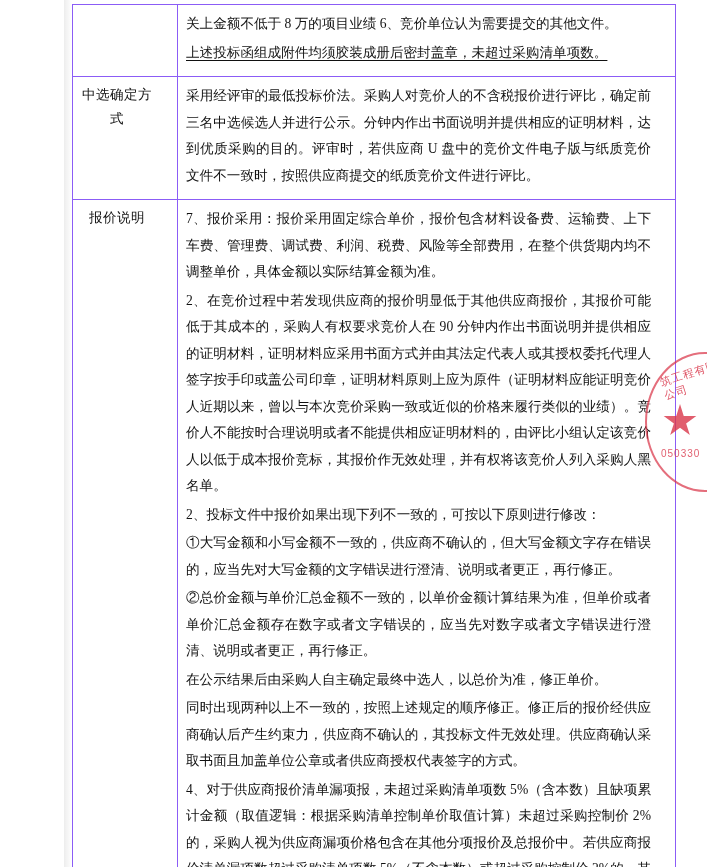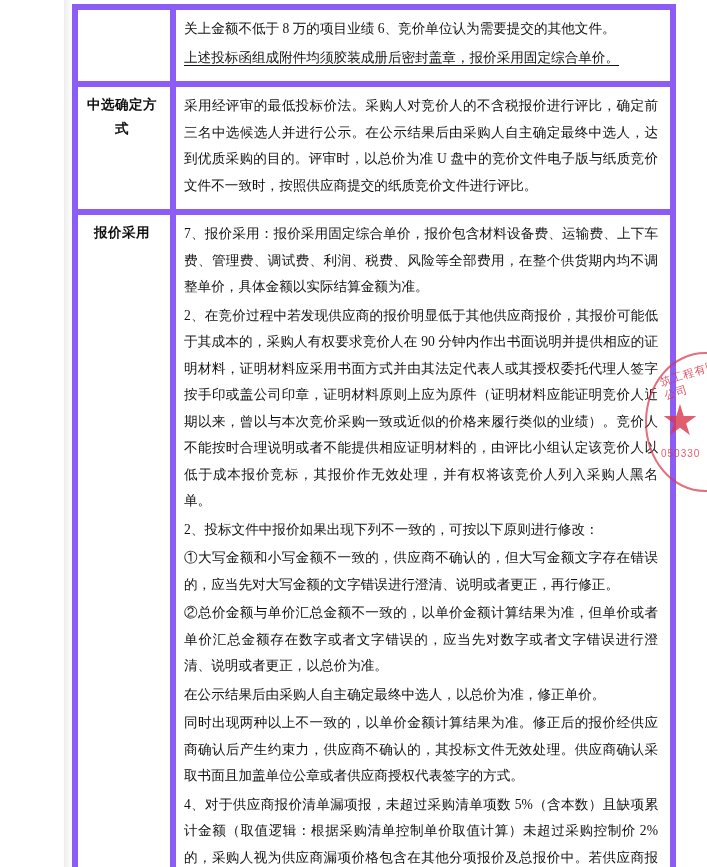--- a/index.html
+++ b/index.html
@@ -24,29 +24,29 @@
   }
   table.doc-table {
     border-collapse: collapse;
     table-layout: fixed;
     position: absolute;
     left: 72px;
     top: 4px;
     width: 604px;
   }
   table.doc-table td {
-    border: 6px solid #8b5cf6;
+    border: 1px solid #8b5cf6;
     vertical-align: top;
-    padding: 6px 12px 8px 8px;
+    padding: 6px 24px 8px 8px;
   }
   td.label-cell {
     width: 72px;
     text-align: center;
     font-size: 13.5px;
-    font-weight: bold;
+    font-weight: normal;
     letter-spacing: 0.5px;
     line-height: 1.75;
     padding-top: 12px;
   }
   td.body-cell {
     font-size: 13.6px;
     line-height: 1.95;
   }
   .p {
     margin: 0 0 2px 0;
@@ -131,43 +131,43 @@
   <div class="edge-shadow-left"></div>
 
   <table class="doc-table">
     <tbody>
         <tr>
       <td class="label-cell">
         <span class="label-stack"></span>
       </td>
       <td class="body-cell">
         <p class="p">关上金额不低于 8 万的项目业绩 6、竞价单位认为需要提交的其他文件。</p>
-        <p class="p underline">上述投标函组成附件均须胶装成册后密封盖章，报价采用固定综合单价。</p>
+        <p class="p underline">上述投标函组成附件均须胶装成册后密封盖章，未超过采购清单项数。</p>
       </td>
     </tr>
     <tr>
       <td class="label-cell">
         <span class="label-stack">中选确定方式</span>
       </td>
       <td class="body-cell">
-        <p class="p">采用经评审的最低投标价法。采购人对竞价人的不含税报价进行评比，确定前三名中选候选人并进行公示。在公示结果后由采购人自主确定最终中选人，达到优质采购的目的。评审时，以总价为准 U 盘中的竞价文件电子版与纸质竞价文件不一致时，按照供应商提交的纸质竞价文件进行评比。</p>
+        <p class="p">采用经评审的最低投标价法。采购人对竞价人的不含税报价进行评比，确定前三名中选候选人并进行公示。分钟内作出书面说明并提供相应的证明材料，达到优质采购的目的。评审时，若供应商 U 盘中的竞价文件电子版与纸质竞价文件不一致时，按照供应商提交的纸质竞价文件进行评比。</p>
       </td>
     </tr>
     <tr>
       <td class="label-cell">
-        <span class="label-stack">报价采用</span>
+        <span class="label-stack">报价说明</span>
       </td>
       <td class="body-cell">
         <p class="p">7、报价采用：报价采用固定综合单价，报价包含材料设备费、运输费、上下车费、管理费、调试费、利润、税费、风险等全部费用，在整个供货期内均不调整单价，具体金额以实际结算金额为准。</p>
         <p class="p">2、在竞价过程中若发现供应商的报价明显低于其他供应商报价，其报价可能低于其成本的，采购人有权要求竞价人在 90 分钟内作出书面说明并提供相应的证明材料，证明材料应采用书面方式并由其法定代表人或其授权委托代理人签字按手印或盖公司印章，证明材料原则上应为原件（证明材料应能证明竞价人近期以来，曾以与本次竞价采购一致或近似的价格来履行类似的业绩）。竞价人不能按时合理说明或者不能提供相应证明材料的，由评比小组认定该竞价人以低于成本报价竞标，其报价作无效处理，并有权将该竞价人列入采购人黑名单。</p>
         <p class="p">2、投标文件中报价如果出现下列不一致的，可按以下原则进行修改：</p>
         <p class="p">①大写金额和小写金额不一致的，供应商不确认的，但大写金额文字存在错误的，应当先对大写金额的文字错误进行澄清、说明或者更正，再行修正。</p>
-        <p class="p">②总价金额与单价汇总金额不一致的，以单价金额计算结果为准，但单价或者单价汇总金额存在数字或者文字错误的，应当先对数字或者文字错误进行澄清、说明或者更正，以总价为准。</p>
+        <p class="p">②总价金额与单价汇总金额不一致的，以单价金额计算结果为准，但单价或者单价汇总金额存在数字或者文字错误的，应当先对数字或者文字错误进行澄清、说明或者更正，再行修正。</p>
         <p class="p">在公示结果后由采购人自主确定最终中选人，以总价为准，修正单价。</p>
-        <p class="p">同时出现两种以上不一致的，以单价金额计算结果为准。修正后的报价经供应商确认后产生约束力，供应商不确认的，其投标文件无效处理。供应商确认采取书面且加盖单位公章或者供应商授权代表签字的方式。</p>
+        <p class="p">同时出现两种以上不一致的，按照上述规定的顺序修正。修正后的报价经供应商确认后产生约束力，供应商不确认的，其投标文件无效处理。供应商确认采取书面且加盖单位公章或者供应商授权代表签字的方式。</p>
         <p class="p">4、对于供应商报价清单漏项报，未超过采购清单项数 5%（含本数）且缺项累计金额（取值逻辑：根据采购清单控制单价取值计算）未超过采购控制价 2%的，采购人视为供应商漏项价格包含在其他分项报价及总报价中。若供应商报价清单漏项数超过采购清单项数 5%（不含本数）或超过采购控制价 2%的，其竞价无效。</p>
       </td>
     </tr>
   </tbody>
     </table>
 
   <div id="stamp">
     <div class="ring"></div>
     <div class="star"></div>
     <div class="arc-text">筑工程有限公司</div>

